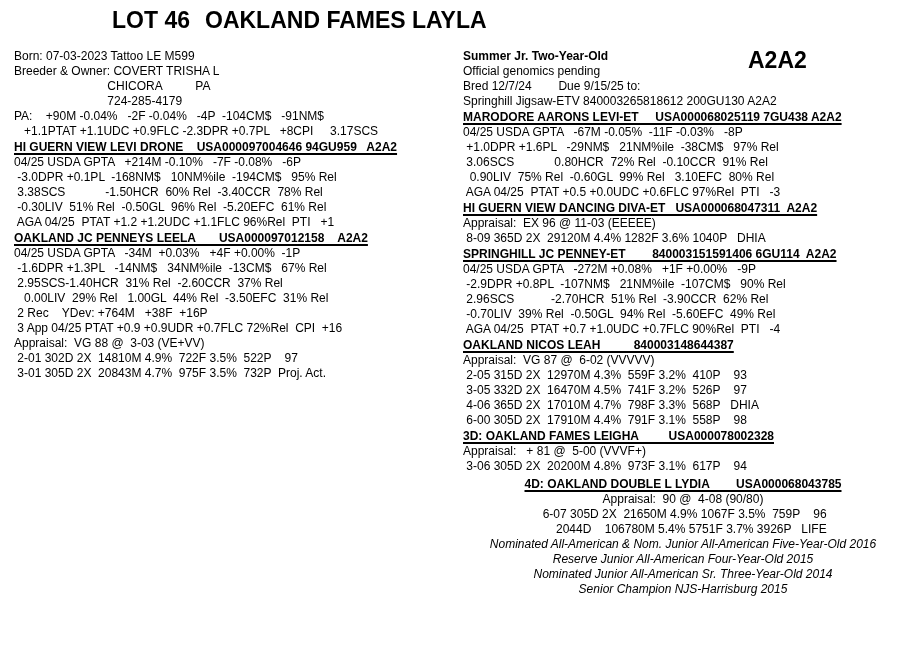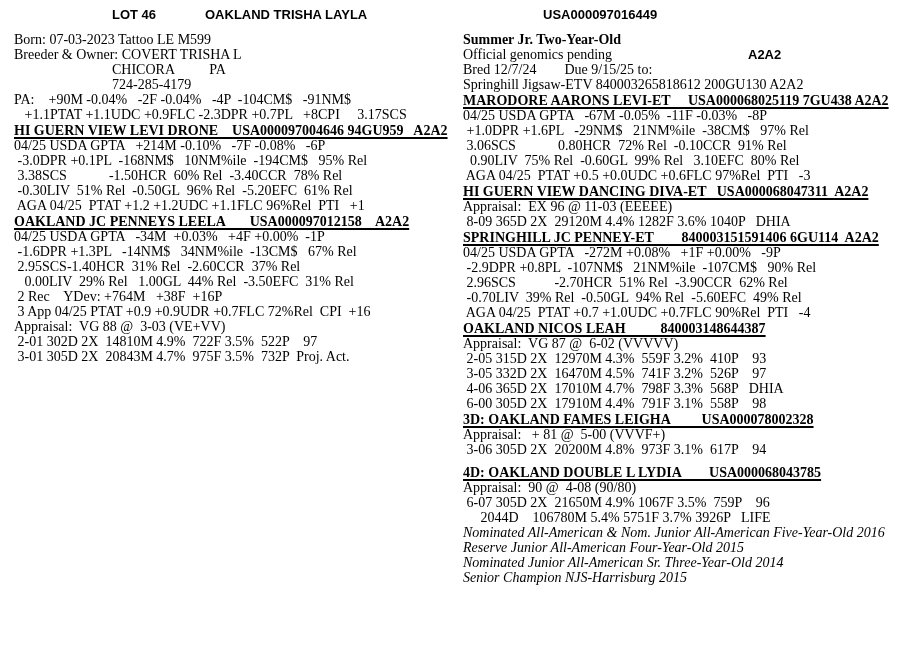--- a/index.html
+++ b/index.html
@@ -16,59 +16,57 @@
     font-family: "Liberation Sans", sans-serif;
     overflow: hidden;
   }
   .title-bar {
     position: absolute;
     top: 7px;
     left: 0;
     width: 748px;
     height: 26px;
     font-weight: bold;
-    font-size: 13px;
+    font-size: 23px;
     white-space: pre;
   }
   .title-bar span { position: absolute; top: 0; }
   .t-lot  { left: 112px; }
   .t-name { left: 205px; }
   .t-reg  { left: 543px; }
   .t-a2   { left: 748px; margin-top: 40px; }
 
   .col {
     position: absolute;
-    top: 32px;
+    top: 49px;
     white-space: pre;
-    font-size: 14px;
+    font-size: 12px;
     line-height: 15px;
-    font-family: Liberation Serif, serif;
   }
   .col-left  { left: 14px;  width: 445px; }
   .col-right { left: 463px; width: 440px; }
 
   .section { margin-top: 1px; }
   .section:first-child { margin-top: 0; }
-  .section.no-gap { margin-top: 8px; }
+  .section.no-gap { margin-top: 3px; text-align: center; }
 
   .heading {
     font-weight: bold;
     text-decoration: underline;
     text-decoration-thickness: 1.5px;
     text-underline-offset: 2px;
   }
   .line { }
   .line.bold { font-weight: bold; }
   .line.italic { font-style: italic; }
 </style>
 </head>
 <body>
 
 <div class="page">
   <div class="title-bar">
     <span class="t-lot">LOT 46</span>
-    <span class="t-name">OAKLAND TRISHA LAYLA</span>
-    <span class="t-reg">USA000097016449</span>
+    <span class="t-name">OAKLAND FAMES LAYLA</span>
     <span class="t-a2">A2A2</span>
   </div>
   <div class="col col-left" id="col-left"><div class="section"><div class="line">Born: 07-03-2023 Tattoo LE M599</div><div class="line">Breeder &amp; Owner: COVERT TRISHA L</div><div class="line">                            CHICORA          PA</div><div class="line">                            724-285-4179</div><div class="line">PA:    +90M -0.04%   -2F -0.04%   -4P  -104CM$   -91NM$</div><div class="line">   +1.1PTAT +1.1UDC +0.9FLC -2.3DPR +0.7PL   +8CPI     3.17SCS</div></div><div class="section"><div class="heading">HI GUERN VIEW LEVI DRONE    USA000097004646 94GU959   A2A2</div><div class="line">04/25 USDA GPTA   +214M -0.10%   -7F -0.08%   -6P</div><div class="line"> -3.0DPR +0.1PL  -168NM$   10NM%ile  -194CM$   95% Rel</div><div class="line"> 3.38SCS            -1.50HCR  60% Rel  -3.40CCR  78% Rel</div><div class="line"> -0.30LIV  51% Rel  -0.50GL  96% Rel  -5.20EFC  61% Rel</div><div class="line"> AGA 04/25  PTAT +1.2 +1.2UDC +1.1FLC 96%Rel  PTI   +1</div></div><div class="section"><div class="heading">OAKLAND JC PENNEYS LEELA       USA000097012158    A2A2</div><div class="line">04/25 USDA GPTA   -34M  +0.03%   +4F +0.00%  -1P</div><div class="line"> -1.6DPR +1.3PL   -14NM$   34NM%ile  -13CM$   67% Rel</div><div class="line"> 2.95SCS-1.40HCR  31% Rel  -2.60CCR  37% Rel</div><div class="line">   0.00LIV  29% Rel   1.00GL  44% Rel  -3.50EFC  31% Rel</div><div class="line"> 2 Rec    YDev: +764M   +38F  +16P</div><div class="line"> 3 App 04/25 PTAT +0.9 +0.9UDR +0.7FLC 72%Rel  CPI  +16</div><div class="line">Appraisal:  VG 88 @  3-03 (VE+VV)</div><div class="line"> 2-01 302D 2X  14810M 4.9%  722F 3.5%  522P    97</div><div class="line"> 3-01 305D 2X  20843M 4.7%  975F 3.5%  732P  Proj. Act.</div></div></div>
   <div class="col col-right" id="col-right"><div class="section"><div class="line bold">Summer Jr. Two-Year-Old</div><div class="line">Official genomics pending</div><div class="line">Bred 12/7/24        Due 9/15/25 to:</div><div class="line">Springhill Jigsaw-ETV 840003265818612 200GU130 A2A2</div></div><div class="section"><div class="heading">MARODORE AARONS LEVI-ET     USA000068025119 7GU438 A2A2</div><div class="line">04/25 USDA GPTA   -67M -0.05%  -11F -0.03%   -8P</div><div class="line"> +1.0DPR +1.6PL   -29NM$   21NM%ile  -38CM$   97% Rel</div><div class="line"> 3.06SCS            0.80HCR  72% Rel  -0.10CCR  91% Rel</div><div class="line">  0.90LIV  75% Rel  -0.60GL  99% Rel   3.10EFC  80% Rel</div><div class="line"> AGA 04/25  PTAT +0.5 +0.0UDC +0.6FLC 97%Rel  PTI   -3</div></div><div class="section"><div class="heading">HI GUERN VIEW DANCING DIVA-ET   USA000068047311  A2A2</div><div class="line">Appraisal:  EX 96 @ 11-03 (EEEEE)</div><div class="line"> 8-09 365D 2X  29120M 4.4% 1282F 3.6% 1040P   DHIA</div></div><div class="section"><div class="heading">SPRINGHILL JC PENNEY-ET        840003151591406 6GU114  A2A2</div><div class="line">04/25 USDA GPTA   -272M +0.08%   +1F +0.00%   -9P</div><div class="line"> -2.9DPR +0.8PL  -107NM$   21NM%ile  -107CM$   90% Rel</div><div class="line"> 2.96SCS           -2.70HCR  51% Rel  -3.90CCR  62% Rel</div><div class="line"> -0.70LIV  39% Rel  -0.50GL  94% Rel  -5.60EFC  49% Rel</div><div class="line"> AGA 04/25  PTAT +0.7 +1.0UDC +0.7FLC 90%Rel  PTI   -4</div></div><div class="section"><div class="heading">OAKLAND NICOS LEAH          840003148644387</div><div class="line">Appraisal:  VG 87 @  6-02 (VVVVV)</div><div class="line"> 2-05 315D 2X  12970M 4.3%  559F 3.2%  410P    93</div><div class="line"> 3-05 332D 2X  16470M 4.5%  741F 3.2%  526P    97</div><div class="line"> 4-06 365D 2X  17010M 4.7%  798F 3.3%  568P   DHIA</div><div class="line"> 6-00 305D 2X  17910M 4.4%  791F 3.1%  558P    98</div></div><div class="section"><div class="heading">3D: OAKLAND FAMES LEIGHA         USA000078002328</div><div class="line">Appraisal:   + 81 @  5-00 (VVVF+)</div><div class="line"> 3-06 305D 2X  20200M 4.8%  973F 3.1%  617P    94</div></div><div class="section no-gap"><div class="heading">4D: OAKLAND DOUBLE L LYDIA        USA000068043785</div><div class="line">Appraisal:  90 @  4-08 (90/80)</div><div class="line"> 6-07 305D 2X  21650M 4.9% 1067F 3.5%  759P    96</div><div class="line">     2044D    106780M 5.4% 5751F 3.7% 3926P   LIFE</div><div class="line italic">Nominated All-American &amp; Nom. Junior All-American Five-Year-Old 2016</div><div class="line italic">Reserve Junior All-American Four-Year-Old 2015</div><div class="line italic">Nominated Junior All-American Sr. Three-Year-Old 2014</div><div class="line italic">Senior Champion NJS-Harrisburg 2015</div></div></div>
 </div>
 
 </body></html>

